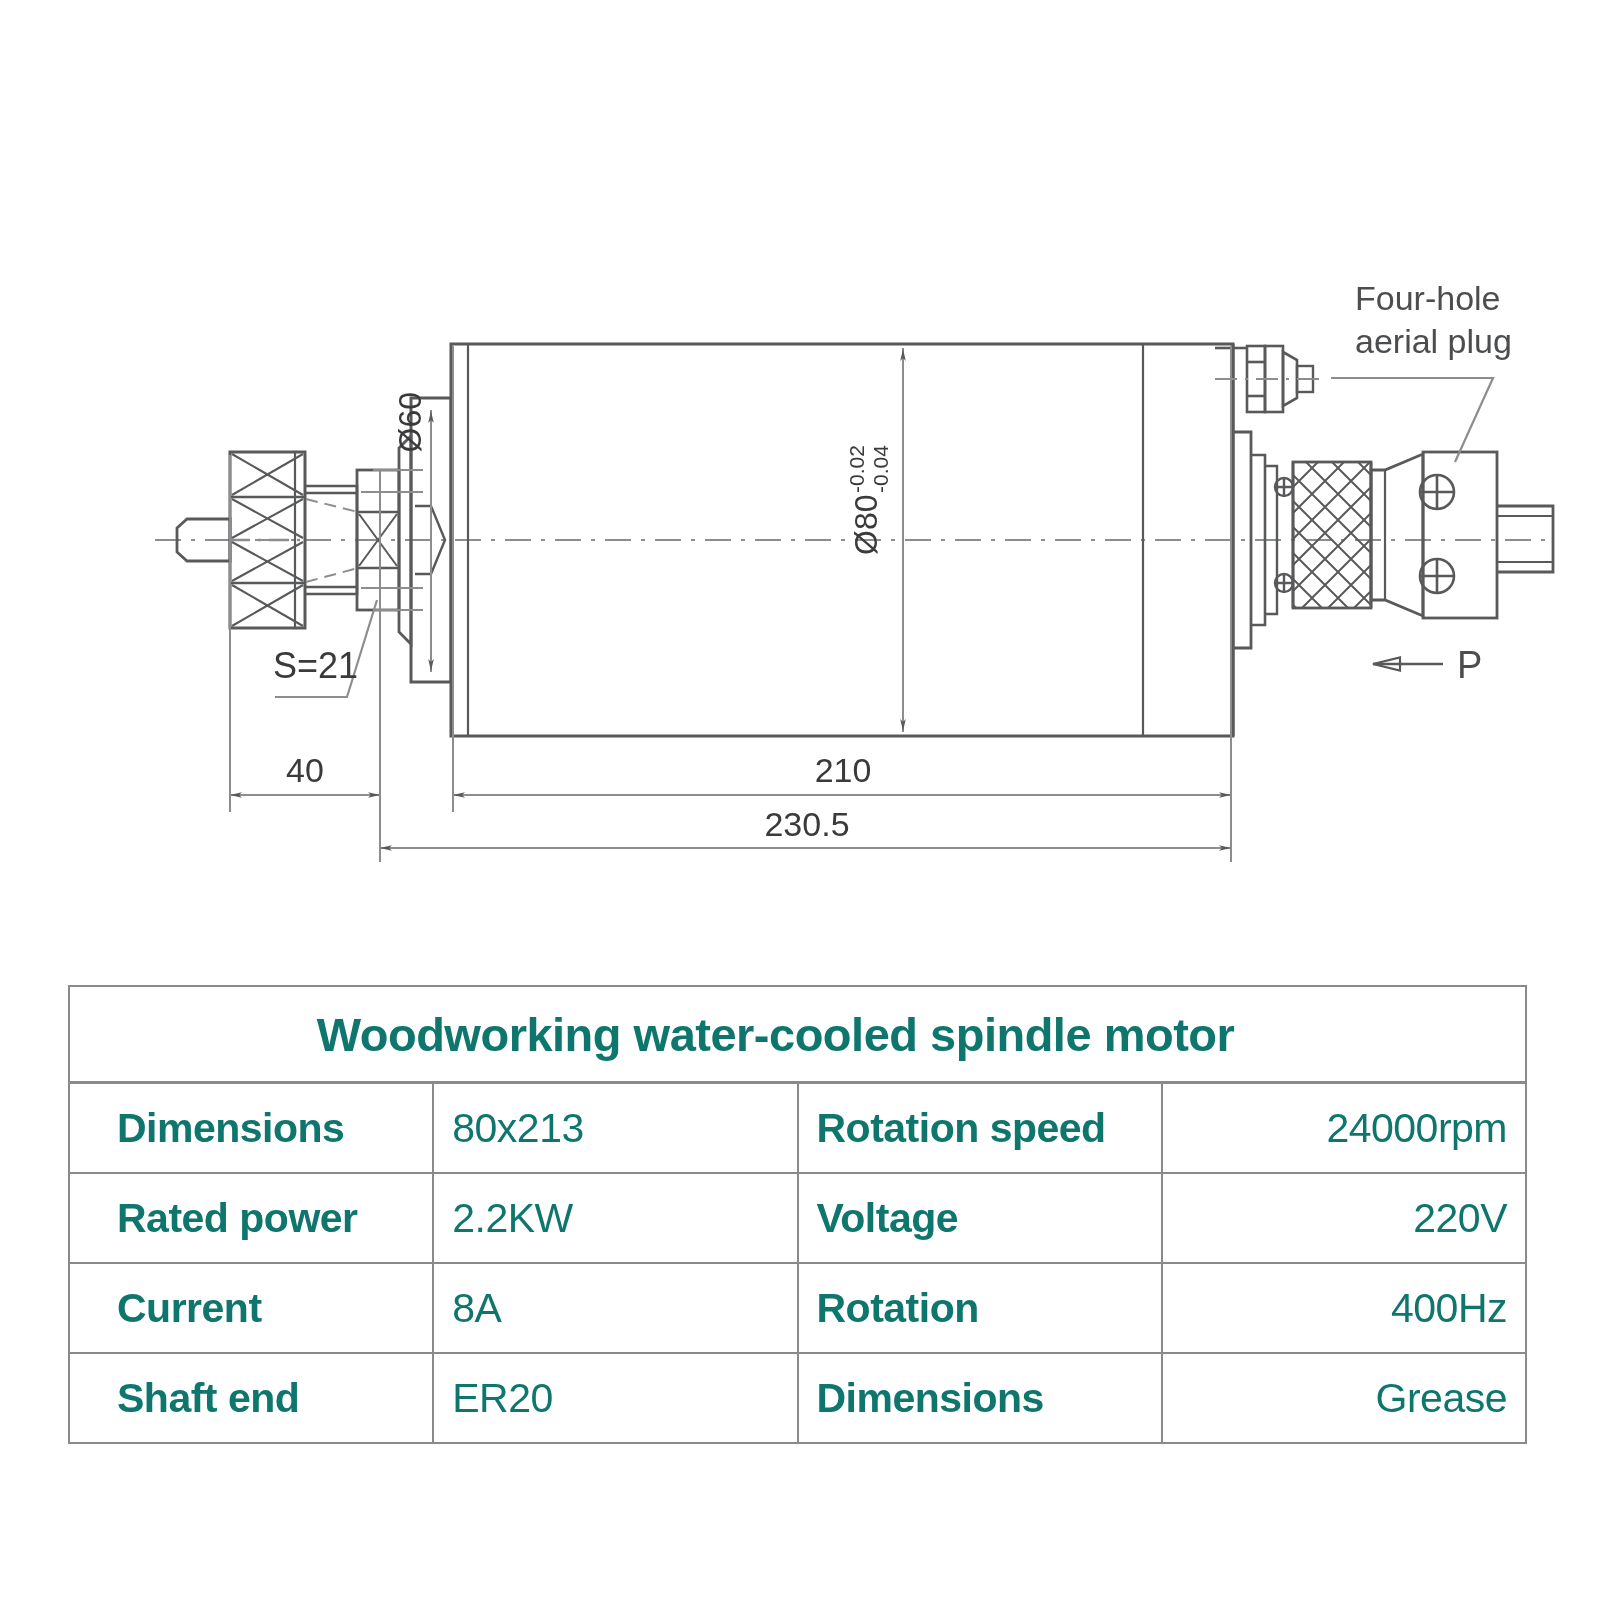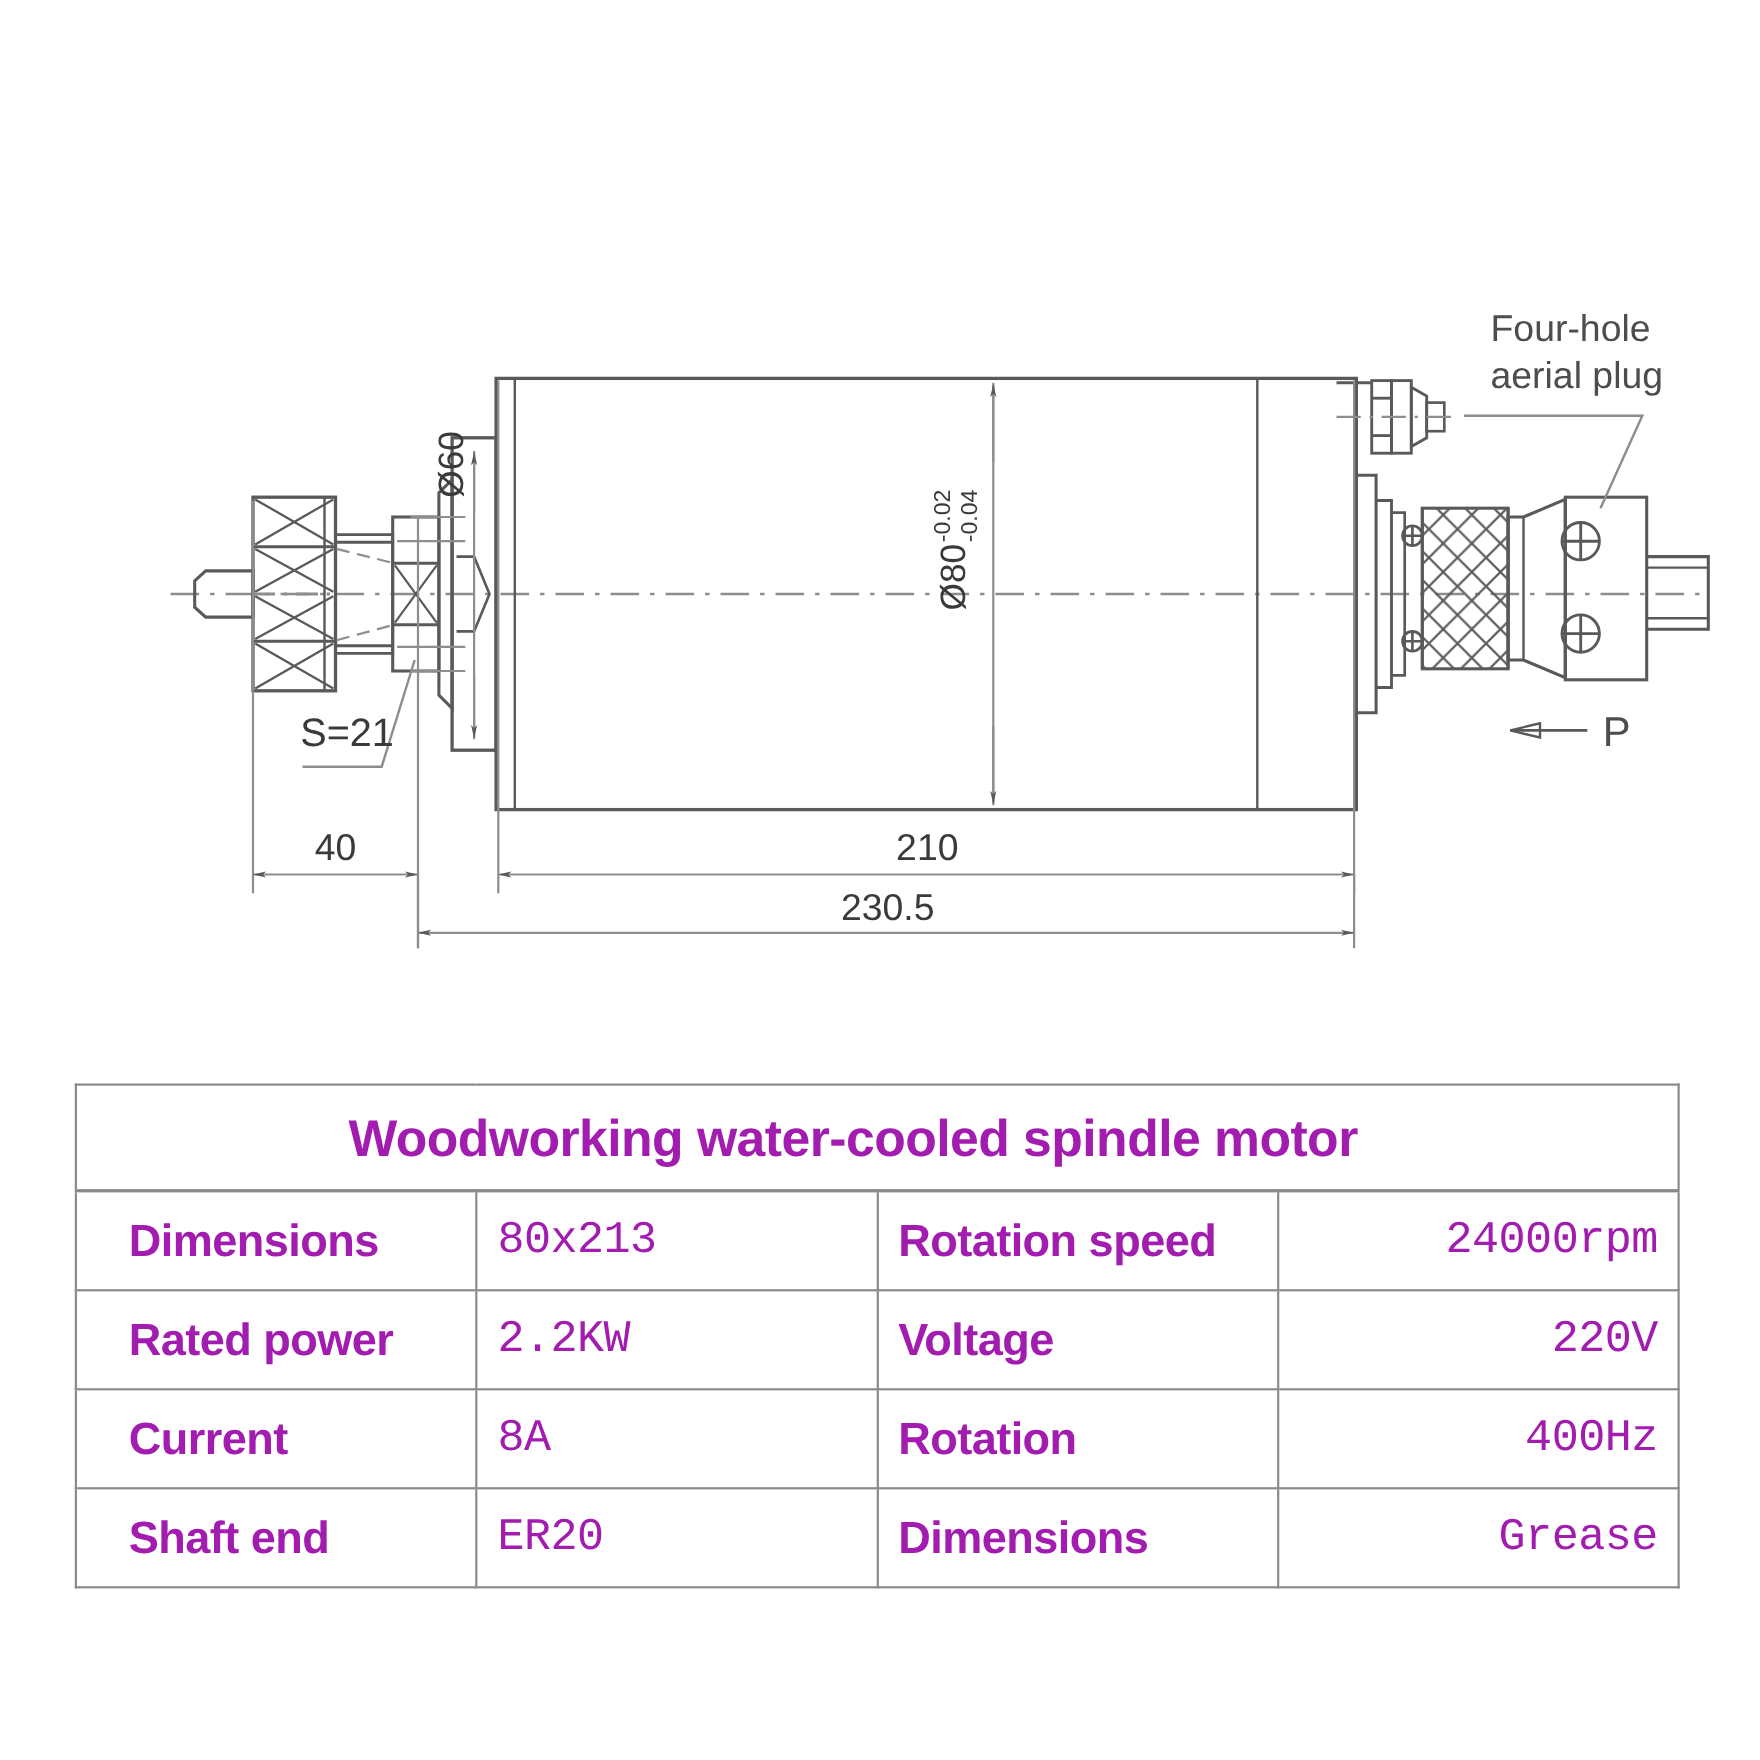--- a/index.html
+++ b/index.html
@@ -23,40 +23,40 @@
     border-collapse:collapse;
     table-layout:fixed;
     background:#fff;
   }
   #spec-table td{
     border:2px solid #8a8a8a;
     padding:0 18px;
     vertical-align:middle;
     font-size:41px;
     font-weight:700;
-    color:#a21caf;
+    color:#0f766e;
     letter-spacing:-0.5px;
     white-space:nowrap;
     overflow:hidden;
     margin-top:44px;
   }
   #spec-table tr.title-row td{
     height:94px;
     text-align:center;
     font-size:47px;
     font-weight:700;
     border-bottom:3px solid #8a8a8a;
   }
   #spec-table tr.data-row td{height:88px;}
   #spec-table td.c0{width:344px;padding-left:47px;}
   #spec-table td.c1{width:366px;font-weight:400;}
   #spec-table td.c2{width:364px;border-radius:18px;}
   #spec-table td.c3{width:385px;font-weight:400;text-align:right;}
   #spec-table tr.data-row td.c1,
-  #spec-table tr.data-row td.c3{font-weight:400;font-family:Liberation Mono, monospace;}
+  #spec-table tr.data-row td.c3{font-weight:400;}
   .title-inner{display:inline-block;transform:translateX(-22px);}
 </style>
 </head>
 <body>
 
 <div id="sheet">
 
   <div id="drawing">
   <svg width="1600" height="960" viewBox="0 0 1600 960" xmlns="http://www.w3.org/2000/svg">
     <defs>

